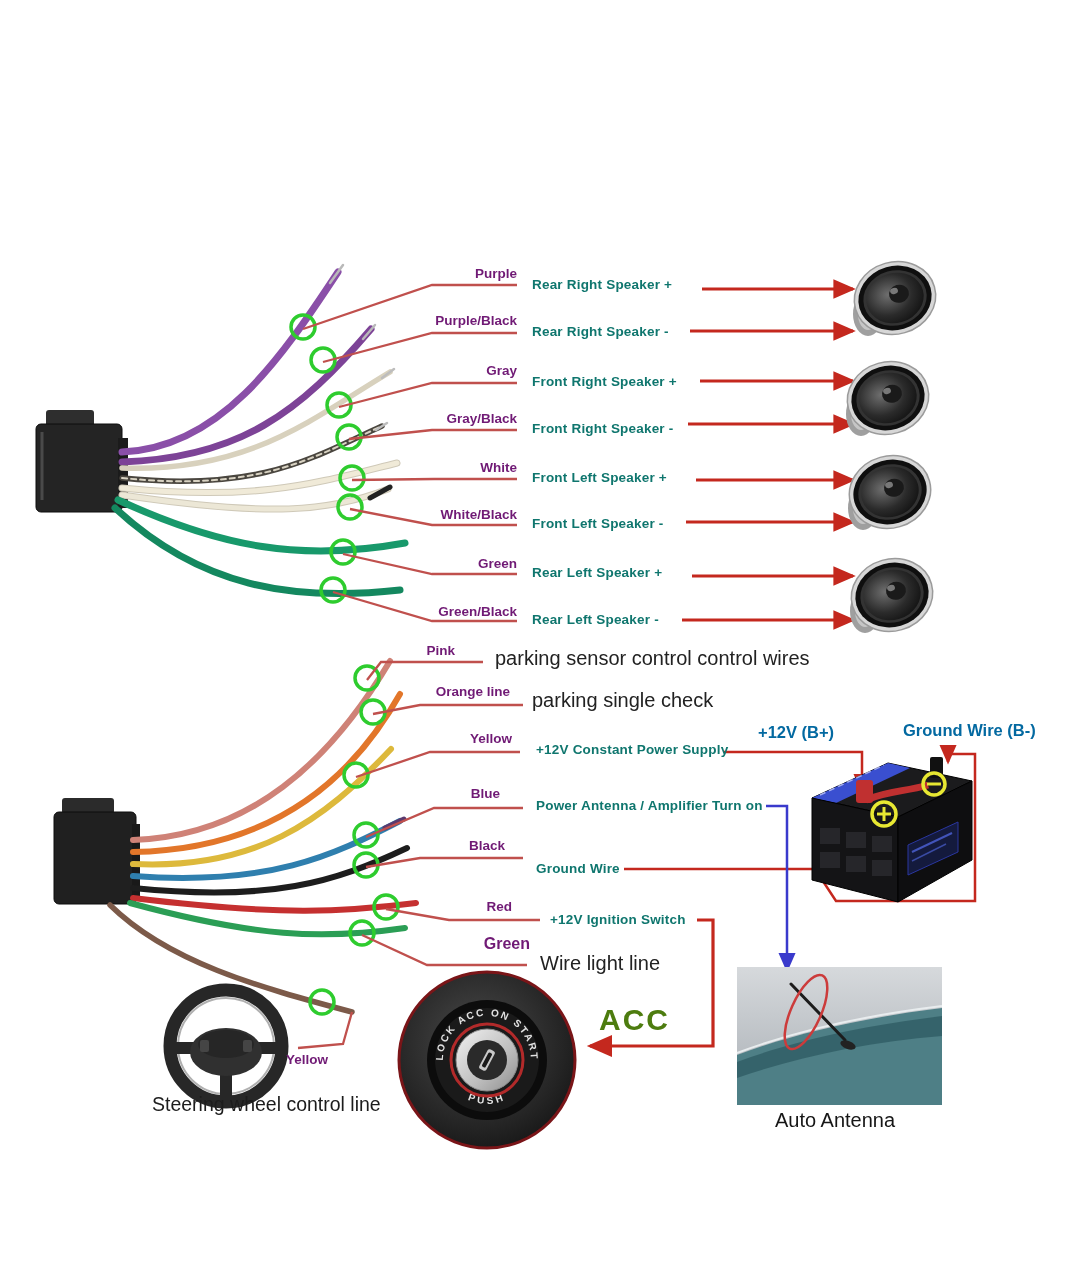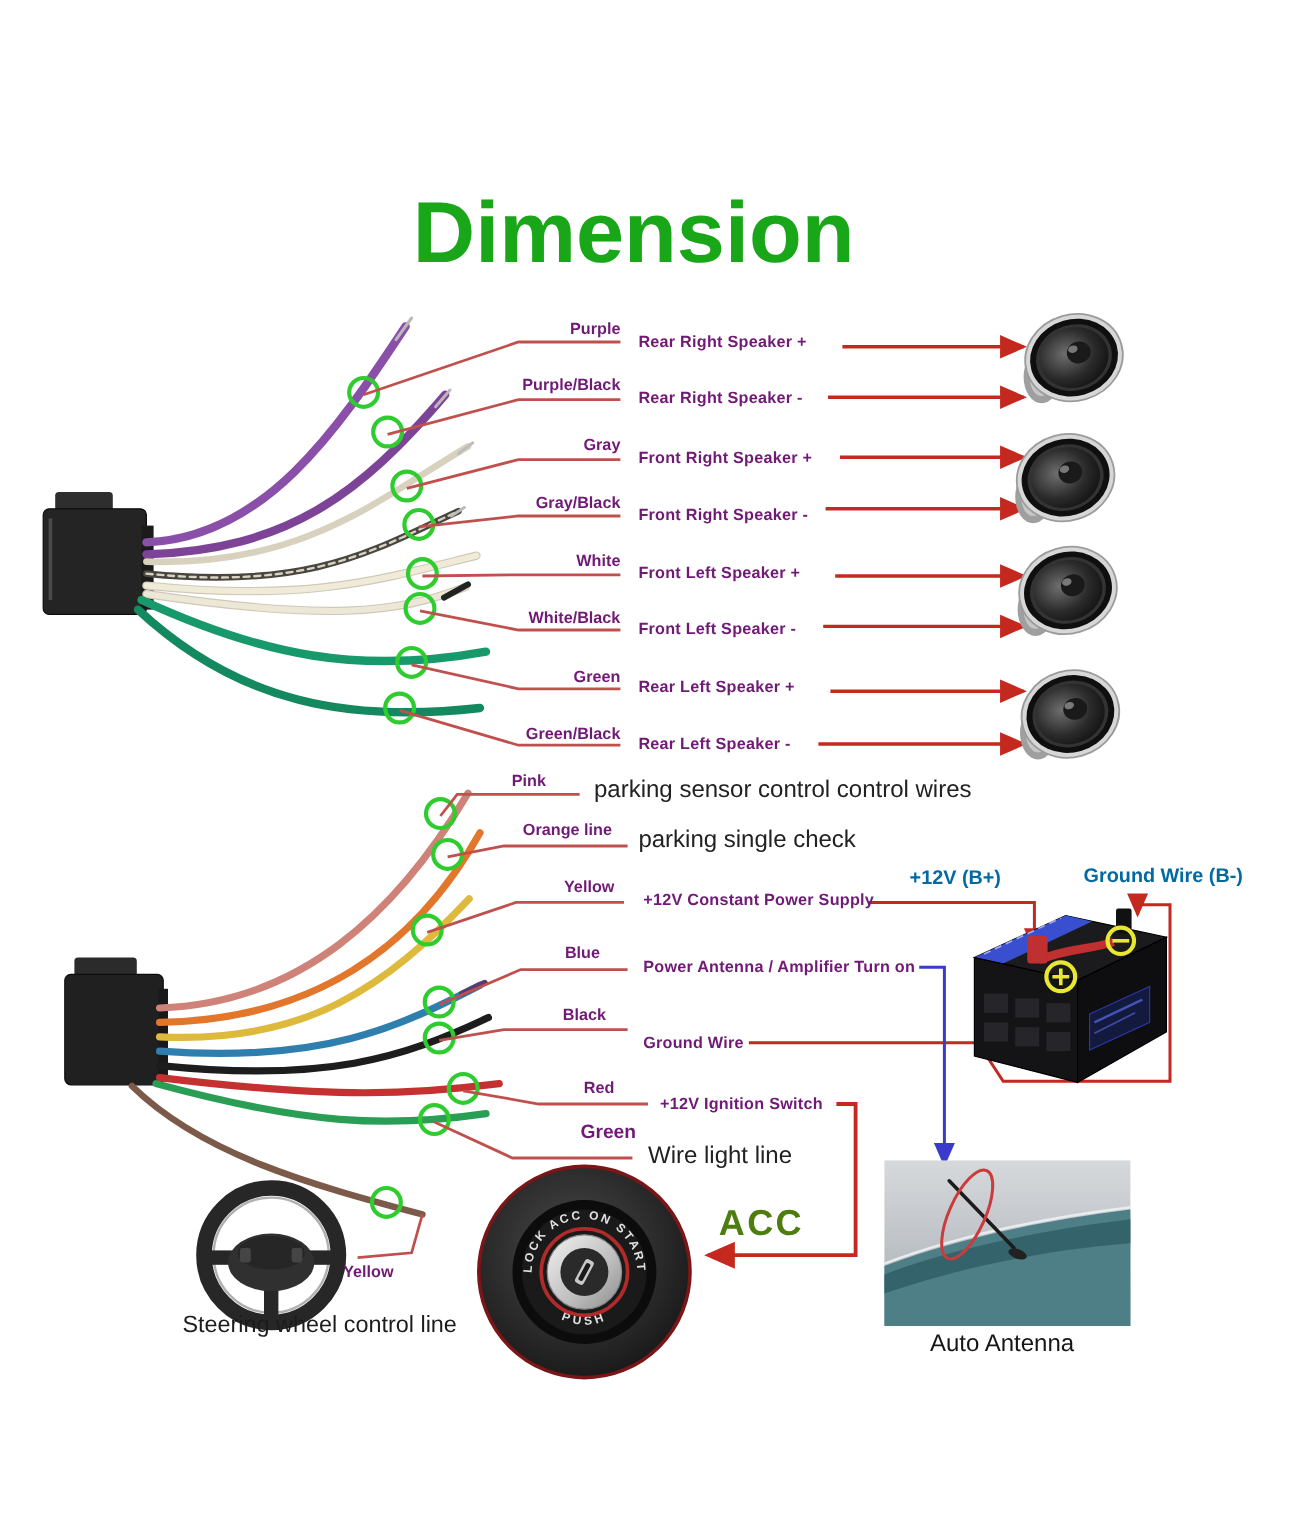--- a/index.html
+++ b/index.html
@@ -3,21 +3,21 @@
 <meta charset="utf-8">
 <style>
   html,body{margin:0;padding:0;background:#fff;}
   #stage{position:relative;width:1078px;height:1277px;background:#fff;overflow:hidden;
          font-family:"Liberation Sans", sans-serif;}
   #art{position:absolute;left:0;top:0;z-index:1;}
   .txt{position:absolute;z-index:2;white-space:nowrap;}
   .title{font-size:72px;font-weight:800;color:#1aa619;letter-spacing:0px;}
   .lbl{width:140px;text-align:right;font-weight:bold;color:#701a75;font-size:13.5px;}
   .lbl.lg{font-size:16px;}
-  .descb{font-weight:bold;color:#701a75;font-size:13.5px;letter-spacing:.2px;}
+  .descb{font-weight:bold;color:#0f766e;font-size:13.5px;letter-spacing:.2px;}
   .descr{font-weight:400;color:#222;font-size:20px;}
   .capb{font-weight:bold;color:#0369a1;font-size:16.5px;}
   .capbig{font-weight:bold;color:#4d7c0f;font-size:30px;letter-spacing:2px;text-align:right;}
   .capmed{font-weight:normal;color:#161616;font-size:20px;}
   .capreg{font-weight:400;color:#1c1c1c;font-size:19.5px;}
 </style>
 </head>
 <body>
 
 <div id="stage">
@@ -227,21 +227,20 @@
     <rect x="737" y="967" width="205" height="138" fill="url(#skyG)"></rect>
     <path d="M737,1055 C790,1035 860,1018 942,1008 L942,1105 L737,1105 Z" fill="#4e7f86"></path>
     <path d="M737,1062 C790,1042 860,1026 942,1016 L942,1036 C865,1042 795,1058 737,1078 Z" fill="#2f5d64" opacity="0.8"></path>
     <path d="M737,1053 C790,1033 860,1016 942,1006" stroke="#e8ecee" stroke-width="2" fill="none"></path>
     <path d="M791,984 L845,1040" stroke="#1c1c1c" stroke-width="3" stroke-linecap="round" fill="none"></path>
     <ellipse cx="848" cy="1045" rx="8" ry="4" fill="#222" transform="rotate(20 848 1045)"></ellipse>
     <ellipse cx="806" cy="1012" rx="15" ry="40" fill="none" stroke="#cc3b3b" stroke-width="2.5" transform="rotate(24 806 1012)"></ellipse>
   </g>
 </svg>
 
-  <div class="txt title" style="left:344px;top:153px;">Dimension</div>
 
   <div class="txt lbl" style="left:377px;top:266px;">Purple</div>
   <div class="txt descb" style="left:532px;top:277px;">Rear Right Speaker +</div>
   <div class="txt lbl" style="left:377px;top:313px;">Purple/Black</div>
   <div class="txt descb" style="left:532px;top:324px;">Rear Right Speaker -</div>
   <div class="txt lbl" style="left:377px;top:363px;">Gray</div>
   <div class="txt descb" style="left:532px;top:374px;">Front Right Speaker +</div>
   <div class="txt lbl" style="left:377px;top:411px;">Gray/Black</div>
   <div class="txt descb" style="left:532px;top:421px;">Front Right Speaker -</div>
   <div class="txt lbl" style="left:377px;top:460px;">White</div>

